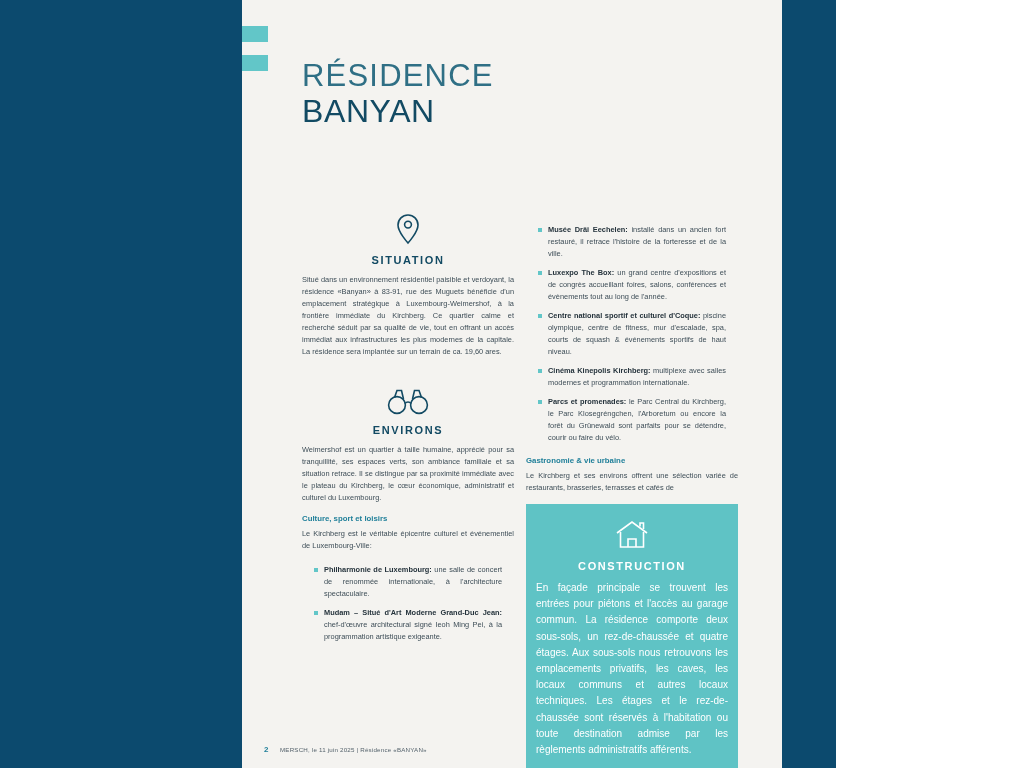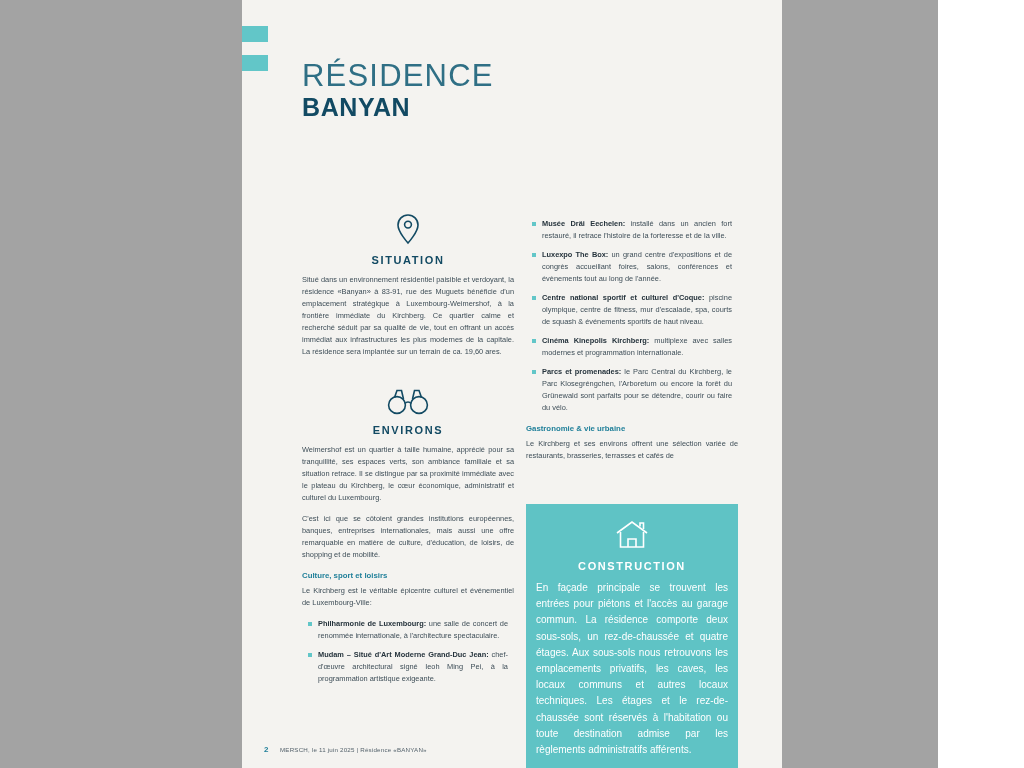--- a/index.html
+++ b/index.html
@@ -8,24 +8,23 @@
   }
   body {
     width: 1024px;
     height: 768px;
     background: #ffffff;
     font-family: "Liberation Sans", sans-serif;
     overflow: hidden;
   }
   .viewer {
     position: relative;
-    width: 920px;
+    width: 836px;
     height: 768px;
-    background: #a3a3a3;
-    padding-left: 18px;
+    background: #0c4a6e;
   }
   
   .page {
     position: absolute;
     left: 242px;
     top: 0px;
     width: 540px;
     height: 768px;
     background: #f4f3f0;
     box-shadow: 0 0 0 0 rgba(0,0,0,0);
@@ -44,24 +43,24 @@
     top: 60px;
   }
   .title-line1 {
     font-size: 31px;
     letter-spacing: 1.2px;
     color: #2f6f85;
     font-weight: 300;
     line-height: 1.05;
   }
   .title-line2 {
-    font-size: 25px;
+    font-size: 32px;
     letter-spacing: 0.6px;
     color: #124a63;
-    font-weight: 700;
+    font-weight: 400;
     line-height: 1.15;
   }
 
   
   .col-left {
     position: absolute;
     left: 60px;
     top: 212px;
     width: 212px;
   }
@@ -92,21 +91,21 @@
     text-align: justify;
   }
   .sub-heading {
     color: #1f7f99;
     font-weight: 700;
     font-size: 7.8px;
     margin: 10px 0 5px 0;
   }
   ul.bullets {
     list-style: none;
-    margin: 6px;
+    margin: 12px;
     padding: 0;
   }
   ul.bullets li {
     position: relative;
     padding-left: 10px;
     color: #3d4d57;
     font-size: 7.4px;
     line-height: 1.62;
     margin-bottom: 7px;
     text-align: justify;
@@ -204,21 +203,20 @@
         <svg class="line-icon" width="44" height="30" viewBox="0 0 44 30" aria-hidden="true">
           <circle cx="11" cy="19" r="8.4"></circle>
           <circle cx="33" cy="19" r="8.4"></circle>
           <path d="M19 17.5 C20.5 15.5 23.5 15.5 25 17.5"></path>
           <path d="M8.5 11.5 L11 4.5 L15.5 4.5 L17.5 13"></path>
           <path d="M35.5 11.5 L33 4.5 L28.5 4.5 L26.5 13"></path>
         </svg>
       </div>
       <div class="section-heading">ENVIRONS</div>
       <p class="body">Weimershof est un quartier à taille humaine, apprécié pour sa tranquillité, ses espaces verts, son ambiance familiale et sa situation retrace. Il se distingue par sa proximité immédiate avec le plateau du Kirchberg, le cœur économique, administratif et culturel du Luxembourg.</p>
-      <p class="body">C'est ici que se côtoient grandes institutions européennes, banques, entreprises internationales, mais aussi une offre remarquable en matière de culture, d'éducation, de loisirs, de shopping et de mobilité.</p>
 
       <div class="sub-heading">Culture, sport et loisirs</div>
       <p class="body">Le Kirchberg est le véritable épicentre culturel et événementiel de Luxembourg-Ville:</p>
 
       <ul class="bullets">
         <li>
           <span class="b-name">Philharmonie de Luxembourg:</span><span> une salle de concert de renommée internationale, à l'architecture spectaculaire.</span>
         </li>
         <li>
           <span class="b-name">Mudam – Situé d'Art Moderne Grand-Duc Jean:</span><span> chef-d'œuvre architectural signé Ieoh Ming Pei, à la programmation artistique exigeante.</span>

